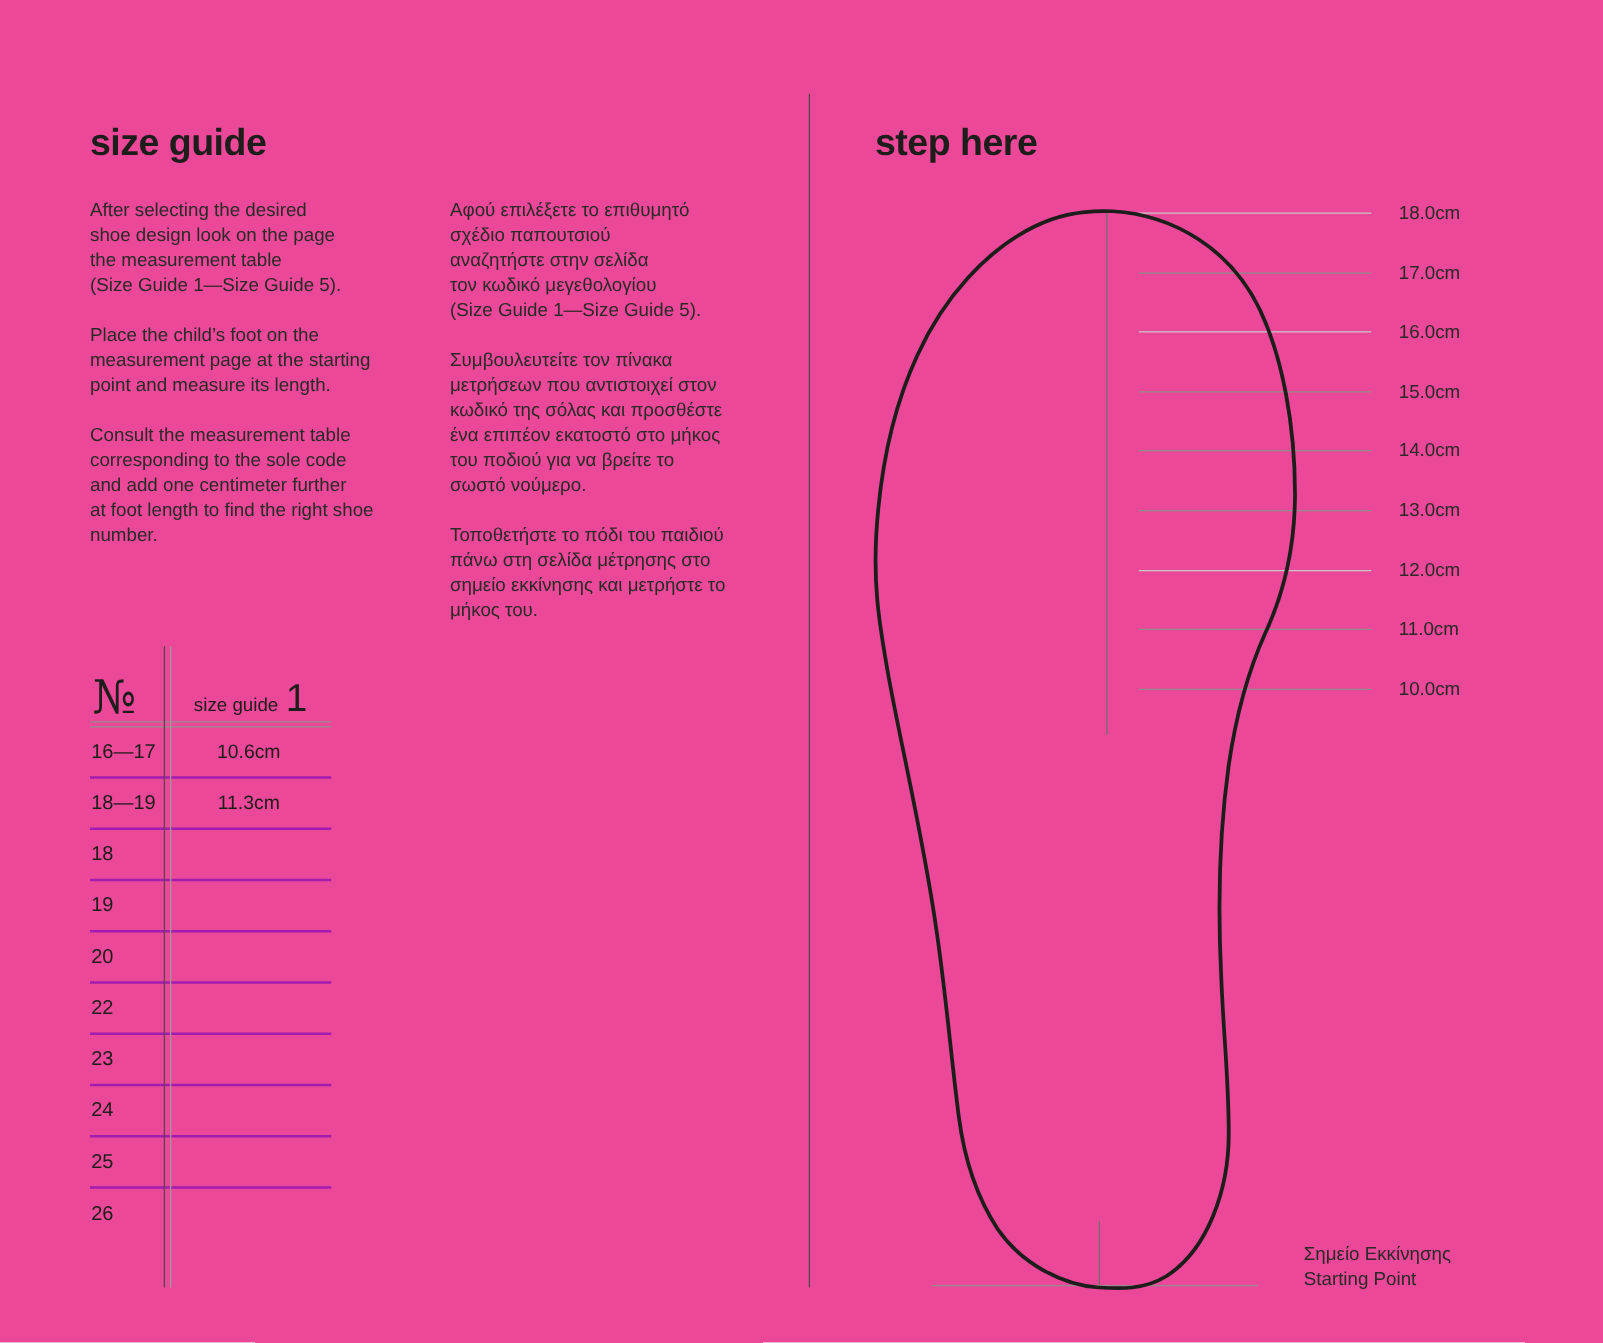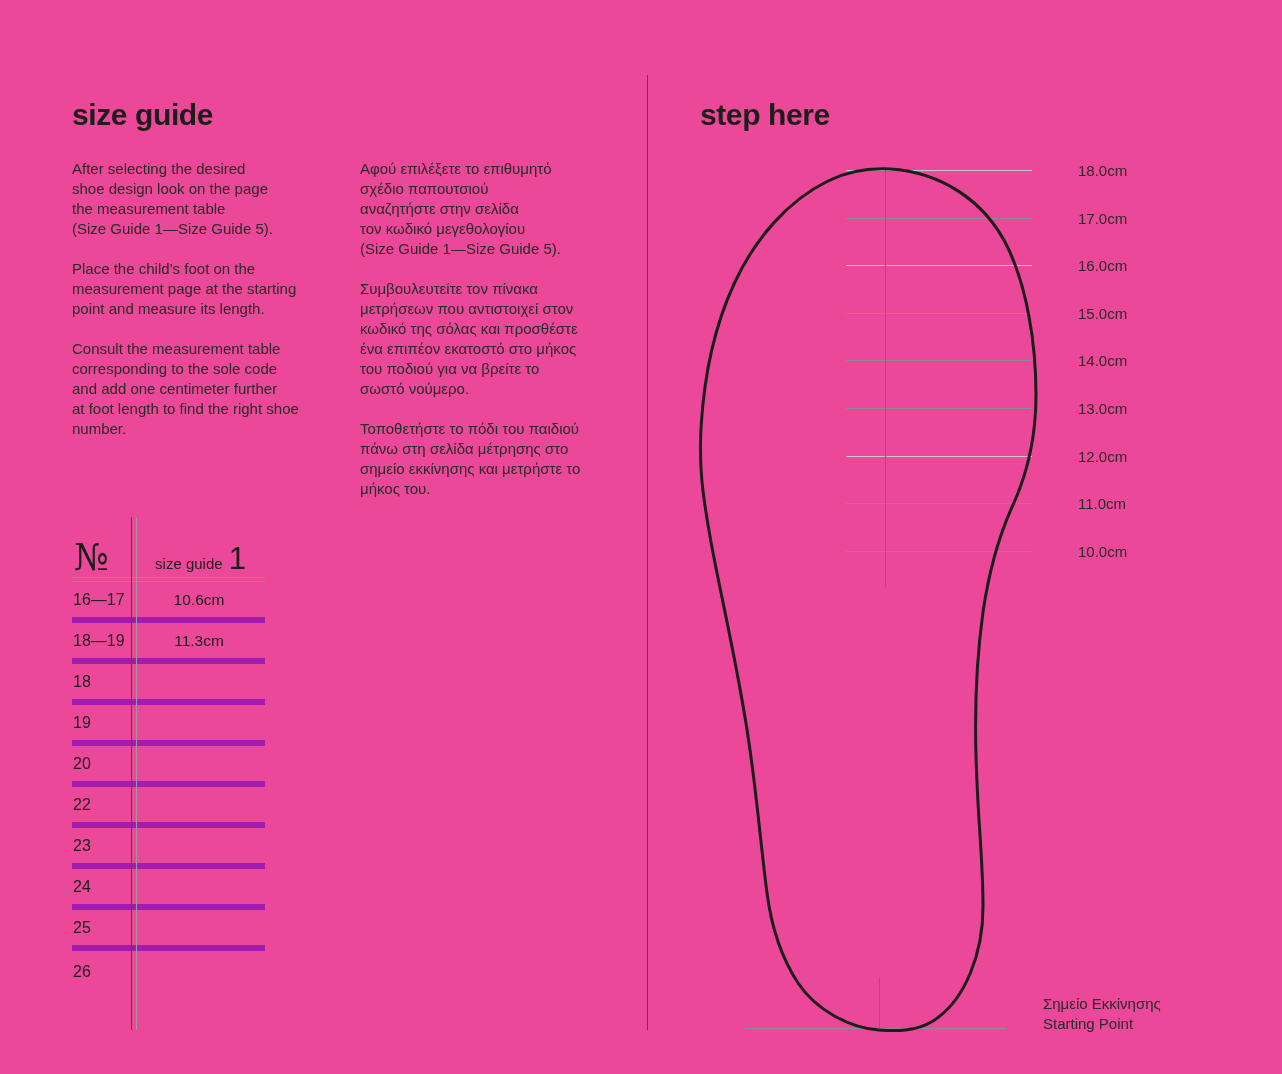--- a/index.html
+++ b/index.html
@@ -39,43 +39,43 @@
   }
   .guide-label{font-size:15px;line-height:1;color:#1d1d1b;}
   .guide-num{font-size:31px;line-height:1;font-weight:500;margin-left:6px;color:#1d1d1b;}
   .dbl-hline{
     position:absolute;left:72px;top:577px;width:193px;height:3px;
     border-top:1px solid #8f8f8f;border-bottom:1px solid #8f8f8f;
   }
   .tbl-rows{position:absolute;left:72px;top:582px;width:193px;}
   .trow{
     box-sizing:border-box;height:41px;display:flex;
-    border-bottom:6px solid #a21caf;
+    border-bottom:2px solid #a21caf;
   }
   .trow:last-child{border-bottom:none;}
   .cell-no{
     width:60px;display:flex;align-items:center;
     font-size:16px;color:#1d1d1b;padding-left:1px;white-space:nowrap;
   }
   .cell-size{
     flex:1;display:flex;align-items:center;justify-content:center;
     font-size:15.5px;color:#1d1d1b;
   }
   .dbl-vline{
     position:absolute;left:131px;top:517px;height:513px;width:4px;
     border-left:1px solid #4a4a4a;border-right:1px solid #9a9a9a;
   }
 
   
   .divider{position:absolute;left:647px;top:75px;width:1px;height:955px;background:#4a4a4a;}
 
   
   .tick{
-    position:absolute;left:846px;height:20px;
-    display:flex;align-items:center;gap:24px;
+    position:absolute;left:911px;height:20px;
+    display:flex;align-items:center;
   }
   .tick-line{width:186px;height:1px;background:#8c8c8c;}
   .tick.light .tick-line{background:#c6c6c6;}
   .tick-label{margin-left:22px;font-size:15px;color:#2a2a28;white-space:nowrap;}
   .vmeasure{position:absolute;left:885px;top:170px;width:1px;height:418px;background:#6f6f6f;}
   .heel-vline{position:absolute;left:879px;top:977px;width:1px;height:51px;background:#6f6f6f;}
   .baseline{position:absolute;left:745px;top:1028px;width:261px;height:1px;background:#8f8f8f;}
   .startpoint{
     position:absolute;left:1043px;top:994px;
     font-size:15px;line-height:20px;color:#2a2a28;white-space:nowrap;

